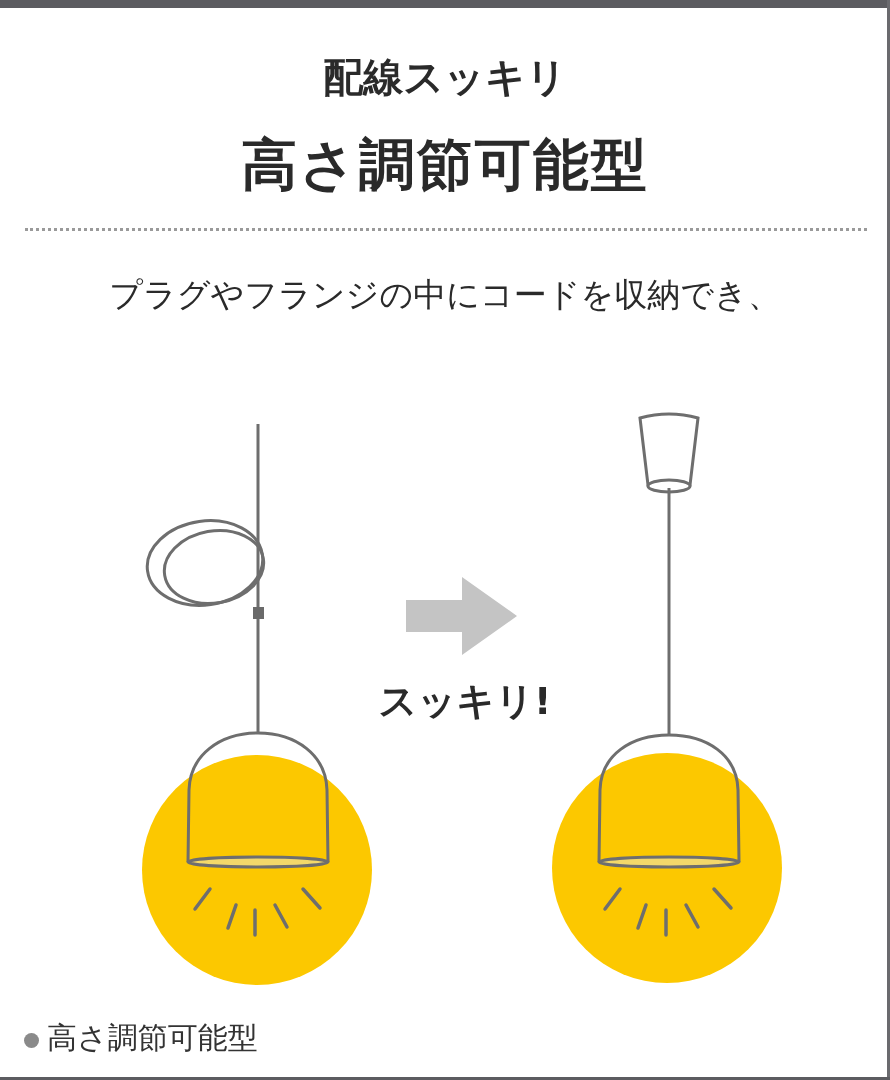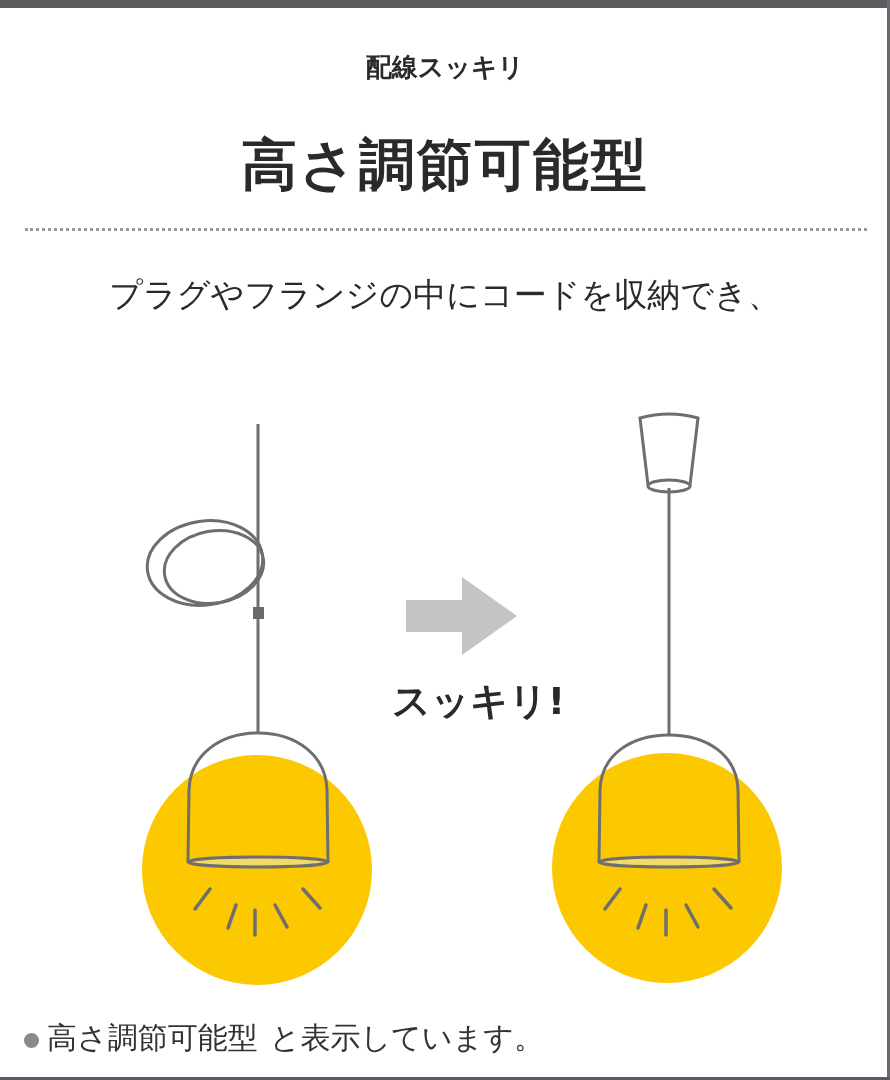--- a/index.html
+++ b/index.html
@@ -8,41 +8,41 @@
     background: #ffffff;
     font-family: "DejaVu Sans", "Liberation Sans", sans-serif;
     color: #2b2b2b;
   }
   .top-bar { position: absolute; left: 0; top: 0; width: 890px; height: 8px; background: #5c5c60; }
   .right-border { position: absolute; right: 0; top: 0; width: 3px; height: 1080px; background: #6a6a6e; }
   .bottom-border { position: absolute; left: 0; bottom: 0; width: 890px; height: 3px; background: #5c5c60; }
 
   .subtitle {
     position: absolute; left: 0; top: 50px; width: 890px; text-align: center;
-    font-size: 26px; font-weight: bold; letter-spacing: 0px; color: #2a2a2a;
+    font-size: 40px; font-weight: bold; letter-spacing: 0px; color: #2a2a2a;
   }
   .title {
     position: absolute; left: 0; top: 128px; width: 890px; text-align: center;
     font-size: 56px; font-weight: bold; letter-spacing: 2px; color: #2a2a2a;
   }
   .divider {
     position: absolute; left: 25px; top: 228px; width: 842px; height: 0;
     border-top: 3px dotted #9a9a9a;
   }
   .desc {
     position: absolute; left: 0; top: 268px; width: 890px; text-align: center;
     font-size: 33px; line-height: 54px; color: #2a2a2a;
   }
   .desc span { display: block; }
 
   .illustration { position: absolute; left: 0; top: 400px; width: 890px; height: 600px; }
   .illustration svg { position: absolute; left: 0; top: 0; }
 
   .arrow-label {
-    position: absolute; left: 365px; top: 676px; width: 200px; text-align: right;
+    position: absolute; left: 365px; top: 676px; width: 200px; text-align: center;
     font-size: 38px; font-weight: bold; color: #2a2a2a;
   }
 
   .footnote {
     position: absolute; left: 24px; top: 1018px; height: 40px;
     display: flex; align-items: center; font-size: 30px; color: #333333;
   }
   .bullet { width: 15px; height: 15px; border-radius: 50%; background: #8a8a8a; margin-right: 8px; margin-top: 4px; }
   .footnote .gap { width: 12px; }
 </style>
@@ -108,14 +108,13 @@
     </g>
   </svg>
 </div>
 
 <div class="arrow-label">スッキリ!</div>
 
 <div class="footnote">
   <span class="bullet"></span>
   <span>高さ調節可能型</span>
   <span class="gap"></span>
-  <span>と表示しています。</span>
 </div>
 
 </body></html>

